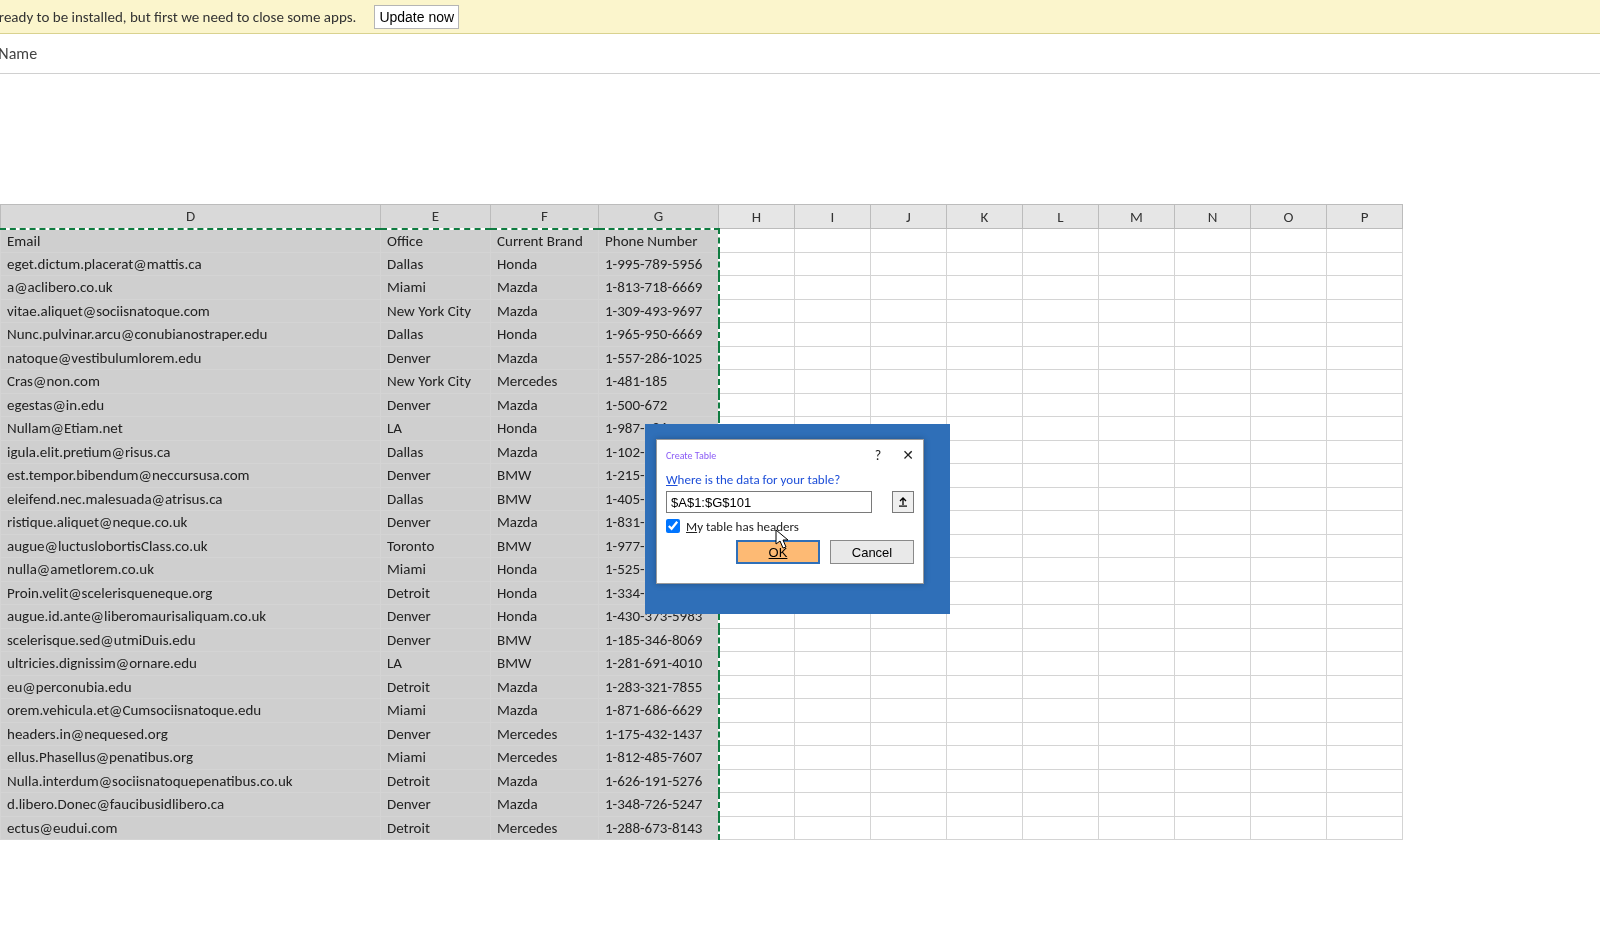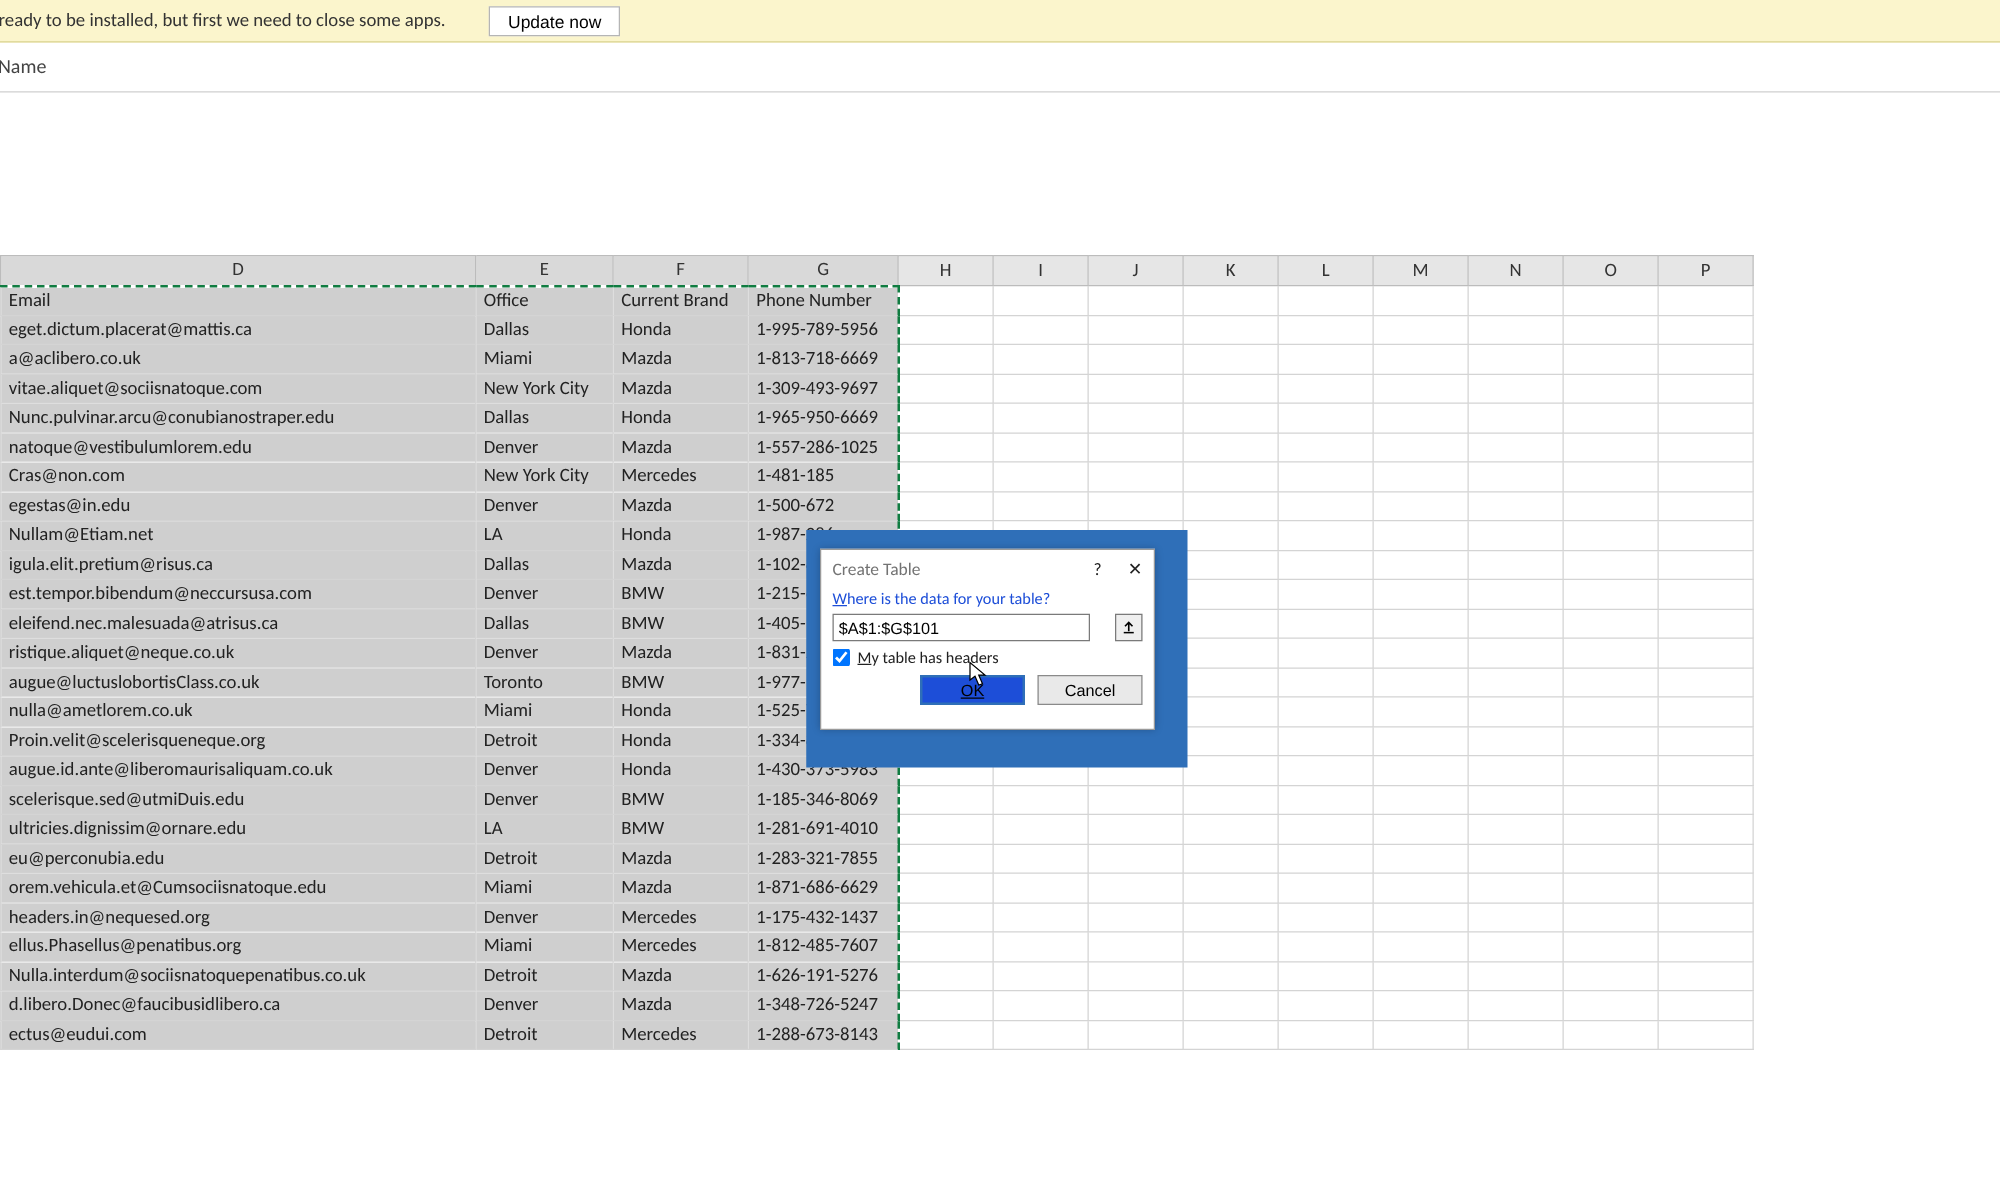--- a/index.html
+++ b/index.html
@@ -1,20 +1,20 @@
 <!DOCTYPE html>
 <html><head>
 <meta charset="utf-8">
 <style>
 * { box-sizing: border-box; margin: 0; padding: 0; }
 body { font-family: Calibri, "Segoe UI", Arial, sans-serif; font-size: 15px; color: #222; background: #fff; overflow: hidden; }
 
 .update-bar { background: #fbf5cc; border-bottom: 1px solid #d9d28f; height: 34px; display: flex; align-items: center; padding: 0 8px; }
 .update-bar .msg { color: #333; white-space: nowrap; margin-left: -20px; }
-.update-bar .btn { margin-left: 35px; background: #fff; border: 1px solid #b5b5b5; padding: 3px 14px; font-size: 14px; cursor: pointer; }
+.update-bar .btn { margin-left: 18px; background: #fff; border: 1px solid #b5b5b5; padding: 3px 4px; font-size: 14px; cursor: pointer; }
 
 .formula-strip { height: 40px; border-bottom: 1px solid #d0d0d0; display: flex; align-items: center; padding-left: 0; }
 .formula-strip .val { margin-left: -22px; color: #444; font-size: 16px; }
 
 .sheet-wrap { position: relative; height: calc(100vh - 74px); overflow: hidden; }
 .grid { border-collapse: collapse; table-layout: fixed; }
 .grid th, .grid td {
   border: 1px solid #d4d4d4;
   height: 23.5px;
   padding: 0 6px;
@@ -39,33 +39,33 @@
   position: absolute; left: 645px; top: 350px;
   width: 305px; height: 190px;
   background: #2f6fb8; 
 }
 .dialog {
   position: absolute; left: 11px; top: 15px; right: 26px; bottom: 30px;
   background: #fff; border: 1px solid #9a9a9a;
   box-shadow: 0 0 6px rgba(0,0,0,.25);
 }
 .dialog .titlebar { display:flex; align-items:center; height:30px; padding-left:9px; }
-.dialog .title { font-size:14px; flex:1; color:#737373; }
+.dialog .title { font-size:10px; flex:1; color:#8b5cf6; }
 .dialog .tbtn { width:30px; height:30px; display:flex; align-items:center; justify-content:center; font-size:14px; cursor:pointer; }
 .dialog .body { padding: 2px 9px 6px 9px; font-size:13px; }
 .dialog .q { margin-bottom:4px; color:#1d4ed8; }
 .dialog .q u { text-decoration: underline; }
 .dialog .range-row { display:flex; gap:20px; margin-bottom:6px; }
 .dialog .range-input { flex:1; border:1px solid #7a7a7a; padding:2px 4px; font-size:13px; height:22px; }
 .dialog .range-btn { width:22px; height:22px; border:1px solid #7a7a7a; background:#efefef; display:flex; align-items:center; justify-content:center; cursor:pointer; font-size:12px; }
 .dialog .chk-row { display:flex; align-items:flex-start; gap:6px; font-size:13px; }
 .dialog .chk-row input { width:14px; height:14px; }
 .dialog .btn-row { display:flex; justify-content:flex-end; gap:10px; margin-top:6px; }
 .dialog .dbtn { width:84px; height:24px; border:1px solid #8a8a8a; background:#e9e9e9; font-size:13px; cursor:pointer; }
-.dialog .dbtn.primary { border:2px solid #2f6fb8; background:#1d4ed8;text-decoration:underline; }
+.dialog .dbtn.primary { border:2px solid #2f6fb8; background:#fdba74;text-decoration:underline; }
 
 .cursor {
   position:absolute; left:775px; top:455px; width:18px; height:22px;
   pointer-events:none;
 }
 .cursor svg { width:18px; height:22px; }
 </style>
 </head>
 <body>
 

